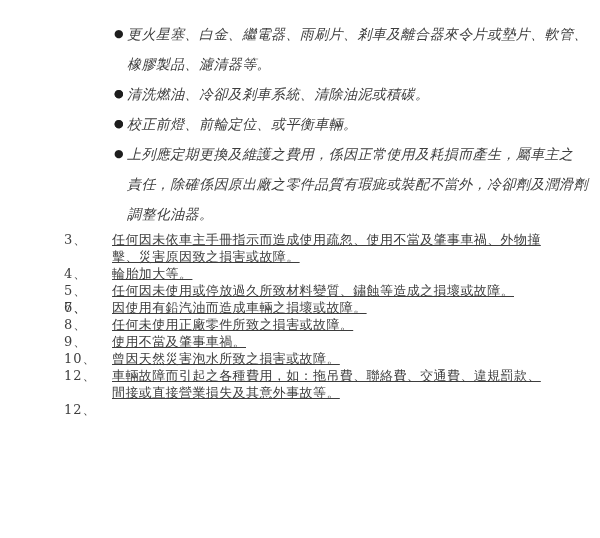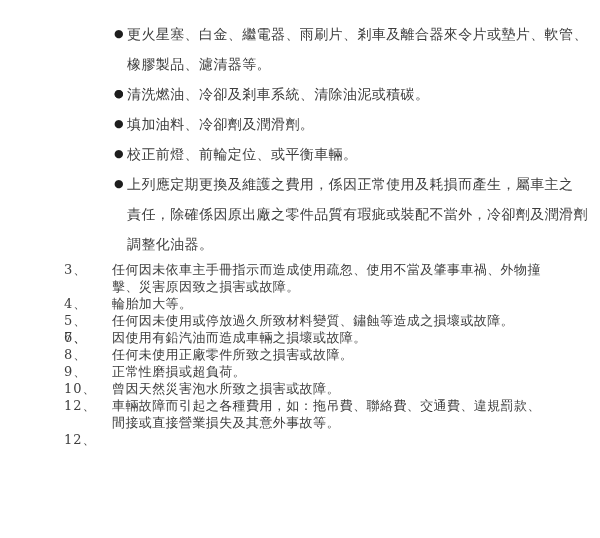--- a/index.html
+++ b/index.html
@@ -32,20 +32,21 @@
     top: 0;
     font-size: 11px;
     line-height: 30px;
     color: #1d1d1d;
   }
   .b-line {
     font-size: 14px;
     line-height: 30px;
     letter-spacing: 0.4px;
     white-space: nowrap;
+    font-style: italic;
   }
   
   .num-list {
     margin-top: 2px;
   }
   .n-item {
     position: relative;
     padding-left: 112px;
   }
   .n-num {
@@ -55,20 +56,21 @@
     font-size: 13px;
     line-height: 17px;
     letter-spacing: 1px;
     white-space: nowrap;
   }
   .n-line {
     font-size: 13px;
     line-height: 17px;
     letter-spacing: 0.4px;
     white-space: nowrap;
+    text-decoration: underline;
   }
 </style>
 </head>
 <body>
 
 <div class="page">
 
   <section class="bullet-list">
 
     <div class="b-item">
@@ -81,21 +83,20 @@
       <span class="b-marker">●</span>
     </div>
 
     <div class="b-item">
       <span class="b-marker">●</span>
       <div class="b-line">清洗燃油、冷卻及剎車系統、清除油泥或積碳。</div>
     </div>
 
     <div class="b-item">
       <span class="b-marker">●</span>
-      <div class="b-line">填加油料、冷卻劑及潤滑劑。</div>
     </div>
 
     <div class="b-item">
       <span class="b-marker">●</span>
       <div class="b-line">校正前燈、前輪定位、或平衡車輛。</div>
     </div>
 
     <div class="b-item">
       <span class="b-marker">●</span>
       <div class="b-line">上列應定期更換及維護之費用，係因正常使用及耗損而產生，屬車主之</div>
@@ -132,21 +133,21 @@
       <div class="n-line">因使用有鉛汽油而造成車輛之損壞或故障。</div>
     </div>
 
     <div class="n-item">
       <span class="n-num">8、</span>
       <div class="n-line">任何未使用正廠零件所致之損害或故障。</div>
     </div>
 
     <div class="n-item">
       <span class="n-num">9、</span>
-      <div class="n-line">正常性磨損或超負荷。</div>
+      <div class="n-line">使用不當及肇事車禍。</div>
     </div>
 
     <div class="n-item">
       <span class="n-num">10、</span>
       <div class="n-line">曾因天然災害泡水所致之損害或故障。</div>
     </div>
 
     <div class="n-item">
       <span class="n-num">12、</span>
       <div class="n-line">車輛故障而引起之各種費用，如：拖吊費、聯絡費、交通費、違規罰款、</div>

